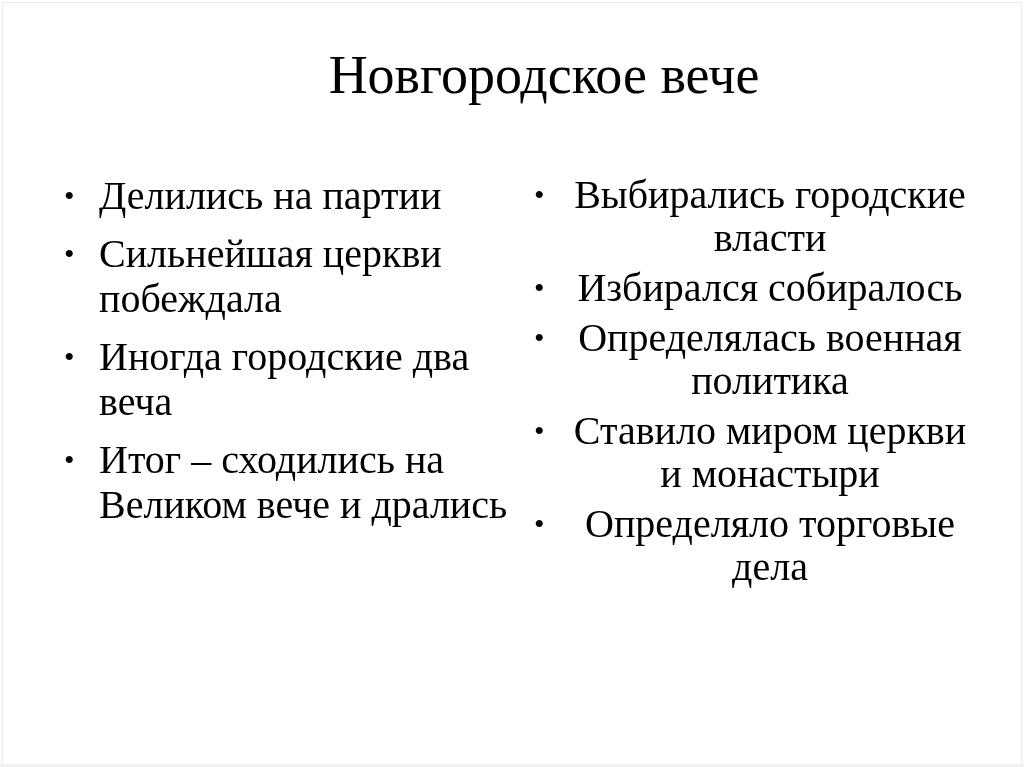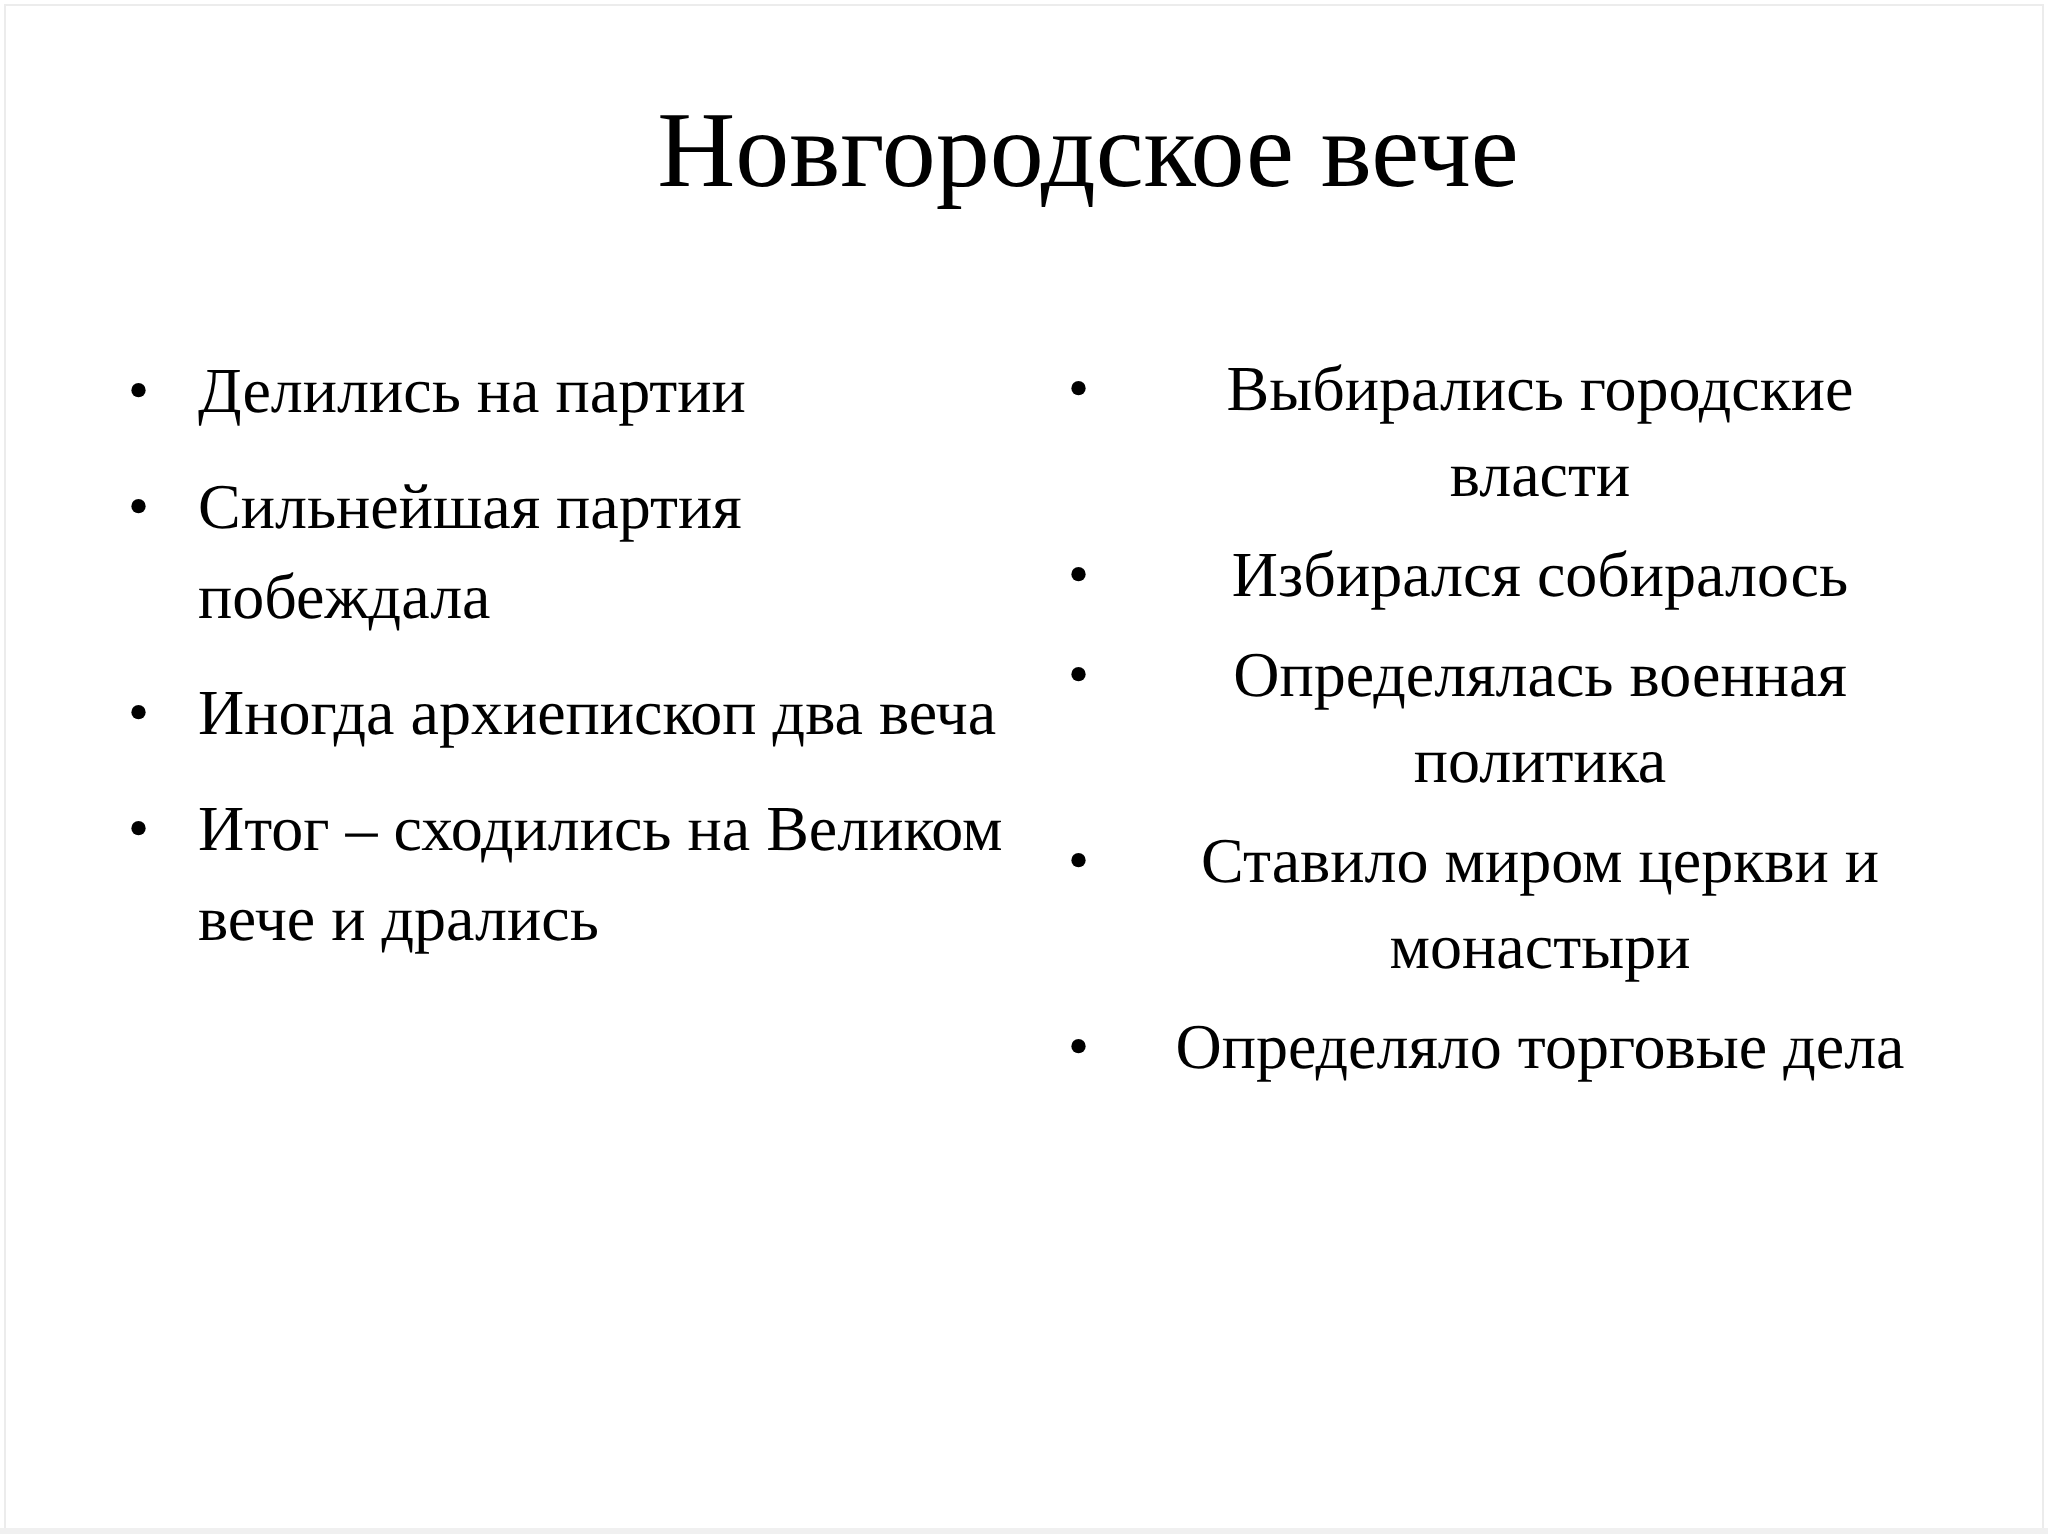--- a/index.html
+++ b/index.html
@@ -49,21 +49,21 @@
     position: absolute;
     top: 173px;
     left: 62px;
     display: flex;
     gap: 12px;
   }
   ul.col {
     list-style: none;
     margin: 0;
     padding: 0;
-    font-size: 32px;
+    font-size: 40px;
   }
   ul.col li {
     position: relative;
   }
   ul.col li::before {
     content: "\2022";
     position: absolute;
     left: 2px;
     top: 0;
     font-size: 30px;
@@ -92,22 +92,22 @@
 
 <div class="slide">
   <div class="frame"></div>
   <div class="bottom-edge"></div>
 
   <h1 class="title">Новгородское вече</h1>
 
   <div class="columns">
     <ul class="col col-left">
       <li>Делились на партии</li>
-      <li>Сильнейшая партия побеждала</li>
-      <li>Иногда архиепископ два веча</li>
+      <li>Сильнейшая церкви побеждала</li>
+      <li>Иногда городские два веча</li>
       <li>Итог – сходились на Великом вече и дрались</li>
     </ul>
 
     <ul class="col col-right">
       <li>Выбирались городские власти</li>
       <li>Избирался собиралось</li>
       <li>Определялась военная политика</li>
       <li>Ставило миром церкви и монастыри</li>
       <li>Определяло торговые дела</li>
     </ul>

